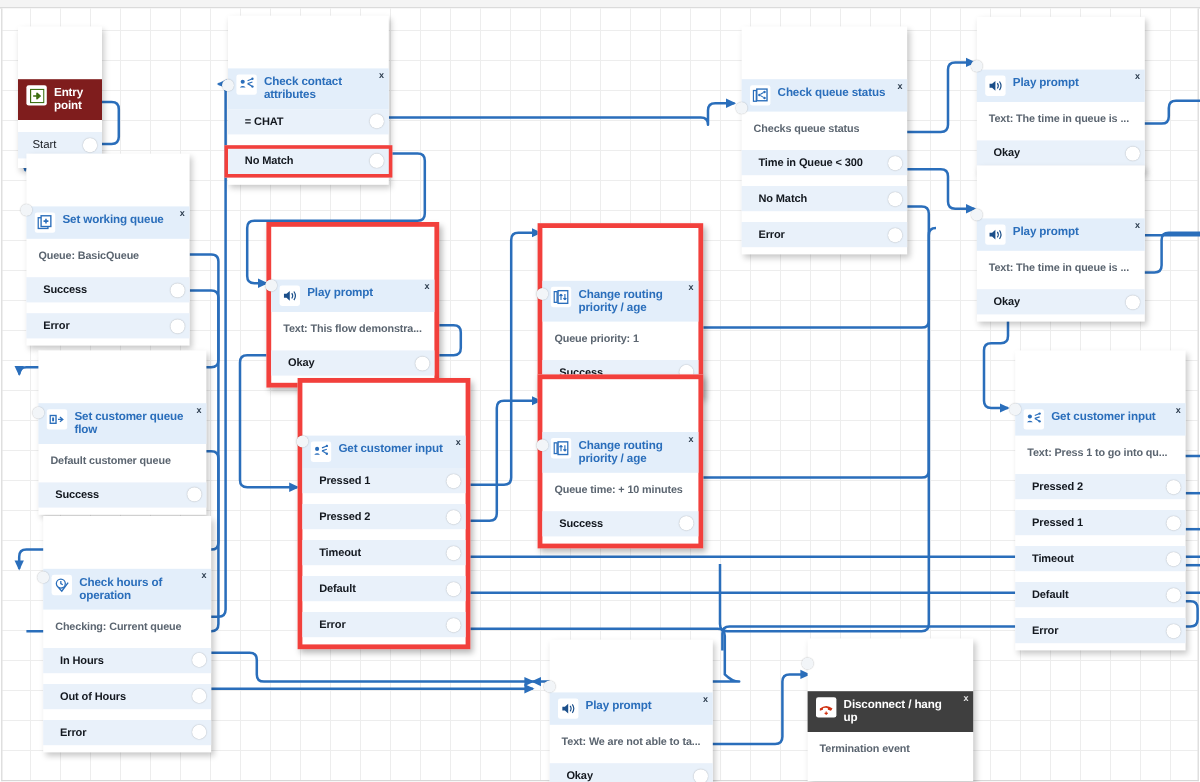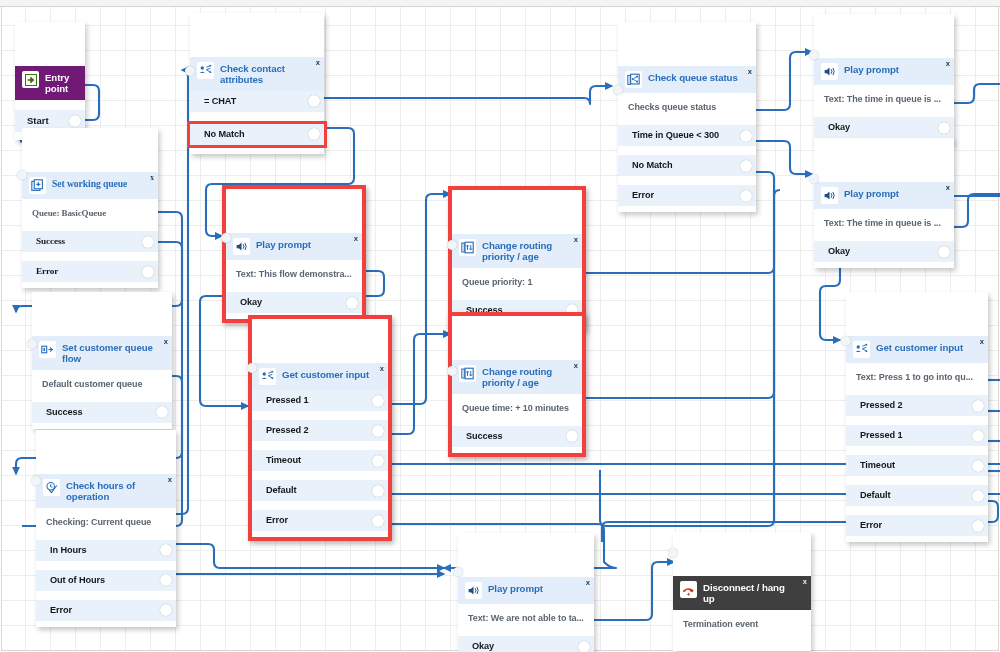--- a/index.html
+++ b/index.html
@@ -71,21 +71,21 @@
     padding: 5px 6px 5px 7px;
     position: relative;
     min-height: 22px;
     box-sizing: border-box;
     margin-top: 44px;
   }
   .node-head.dark {
     background: #3f3f3f;
   }
   .node-head.green {
-    background: #701a75;
+    background: #7f1d1d;
   }
   .node-icon {
     width: 17px; height: 17px;
     flex: 0 0 17px;
     background: #ffffff;
     border-radius: 2px;
     margin-right: 6px;
     display: flex;
     align-items: center;
     justify-content: center;
@@ -162,21 +162,21 @@
     border-radius: 50%;
     background: #f2f5f8;
     box-shadow: 0 0 1px rgba(0,0,0,0.3);
   }
   .entry-start {
     background: #e9f1fa;
     height: 22px;
     line-height: 22px;
     padding-left: 12px;
     font-size: 9.5px;
-    font-weight: bold;
+    font-weight: normal;
     position: relative;
     margin: 10px 0 8px 0;
   }
   svg.icn { display:block; }
 </style>
 </head>
 <body>
 
 <div id="canvas-root">
 
@@ -287,21 +287,21 @@
         <span>= CHAT</span>
         <span class="port"></span>
       </div>
       <div class="branch hi">
         <span>No Match</span>
         <span class="port"></span>
       </div>
     </div>
   </div>
 
-  <div class="node" style="left:22px; top:128px; width:136px;font-family:Liberation Serif, serif;">
+  <div class="node" style="left:22px; top:128px; width:136px;">
     <div class="node-head">
       <span class="node-icon">
         <svg class="icn" width="13" height="13" viewBox="0 0 16 16">
           <rect x="1" y="3" width="10" height="11" fill="none" stroke="#2a6ebb" stroke-width="1.4"></rect>
           <rect x="4" y="1" width="10" height="11" fill="#fff" stroke="#2a6ebb" stroke-width="1.4"></rect>
           <path d="M9 4 V9 M6.5 6.5 H11.5" stroke="#2a6ebb" stroke-width="1.6"></path>
         </svg>
       </span>
       <span class="node-title">Set working queue</span>
       <span class="node-close">x</span>

